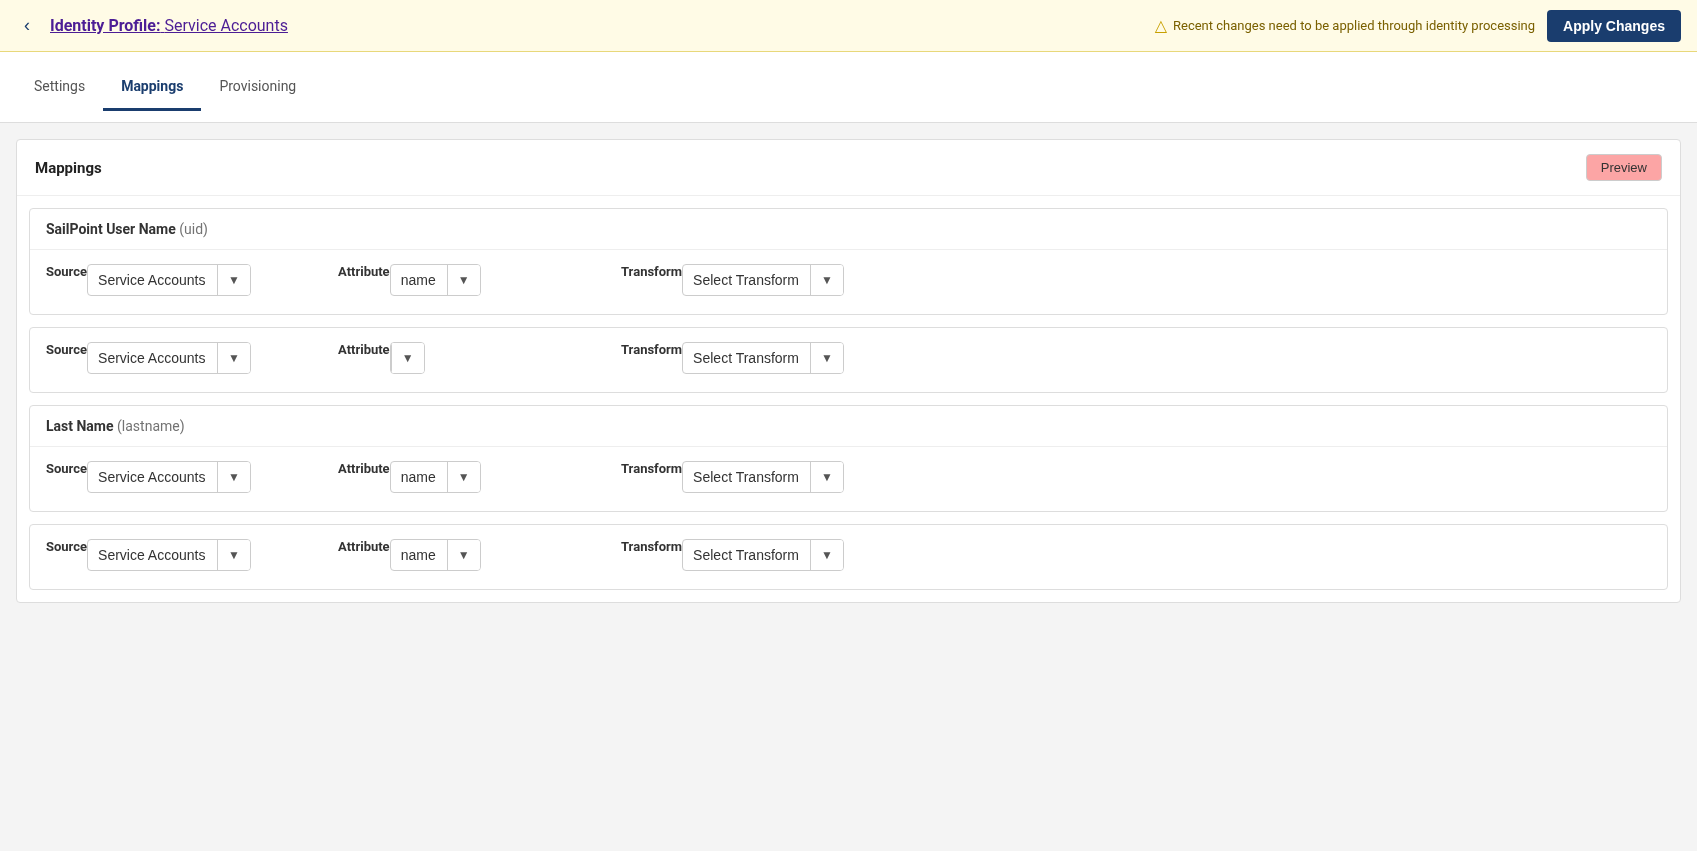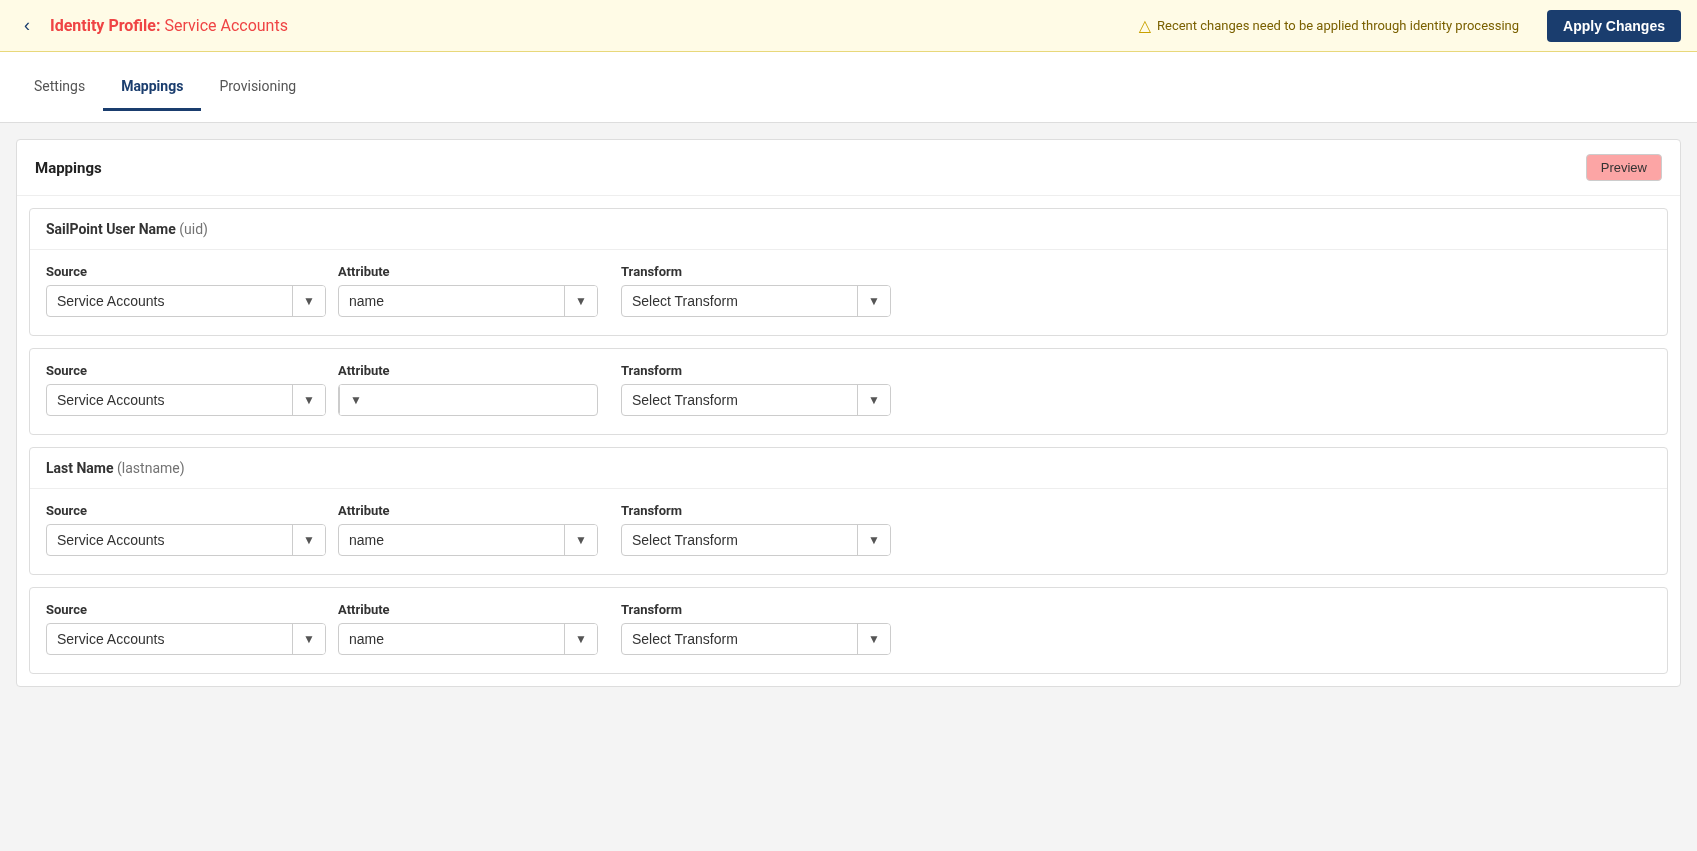--- a/index.html
+++ b/index.html
@@ -21,21 +21,22 @@
       cursor: pointer;
       color: #1a3d6e;
       font-size: 18px;
       display: flex;
       align-items: center;
       padding: 4px 8px;
     }
     .header-title {
       flex: 1;
       font-size: 16px;
-      color: #ef4444;
+      color: #4c1d95;
+      text-decoration: underline;
     }
     .header-title strong {
       font-weight: 700;
     }
     .header-warning {
       display: flex;
       align-items: center;
       gap: 6px;
       color: #7a6000;
       font-size: 13px;
@@ -47,21 +48,20 @@
     .apply-btn {
       background: #1a3d6e;
       color: #fff;
       border: none;
       border-radius: 4px;
       padding: 8px 16px;
       font-size: 14px;
       font-weight: 600;
       cursor: pointer;
       white-space: nowrap;
-      margin-left: 16px;
     }
 
     
     .tabs {
       display: flex;
       background: #fff;
       border-bottom: 1px solid #ddd;
       padding: 12px 16px;
     }
     .tab {
@@ -139,22 +139,21 @@
     .mapping-row {
       padding: 14px 16px 18px;
     }
     .mapping-cols {
       display: flex;
       gap: 12px;
       align-items: flex-start;
     }
     .mapping-col {
       display: flex;
-      flex-direction: column;
-      gap: 6px;
+      flex-direction: row;
     }
     .mapping-col.source { flex: 0 0 280px; }
     .mapping-col.attribute { flex: 0 0 260px; }
     .mapping-col.transform { flex: 0 0 270px; margin-left: 11px; }
 
     .col-label {
       font-size: 13px;
       font-weight: 700;
       color: #333;
     }

